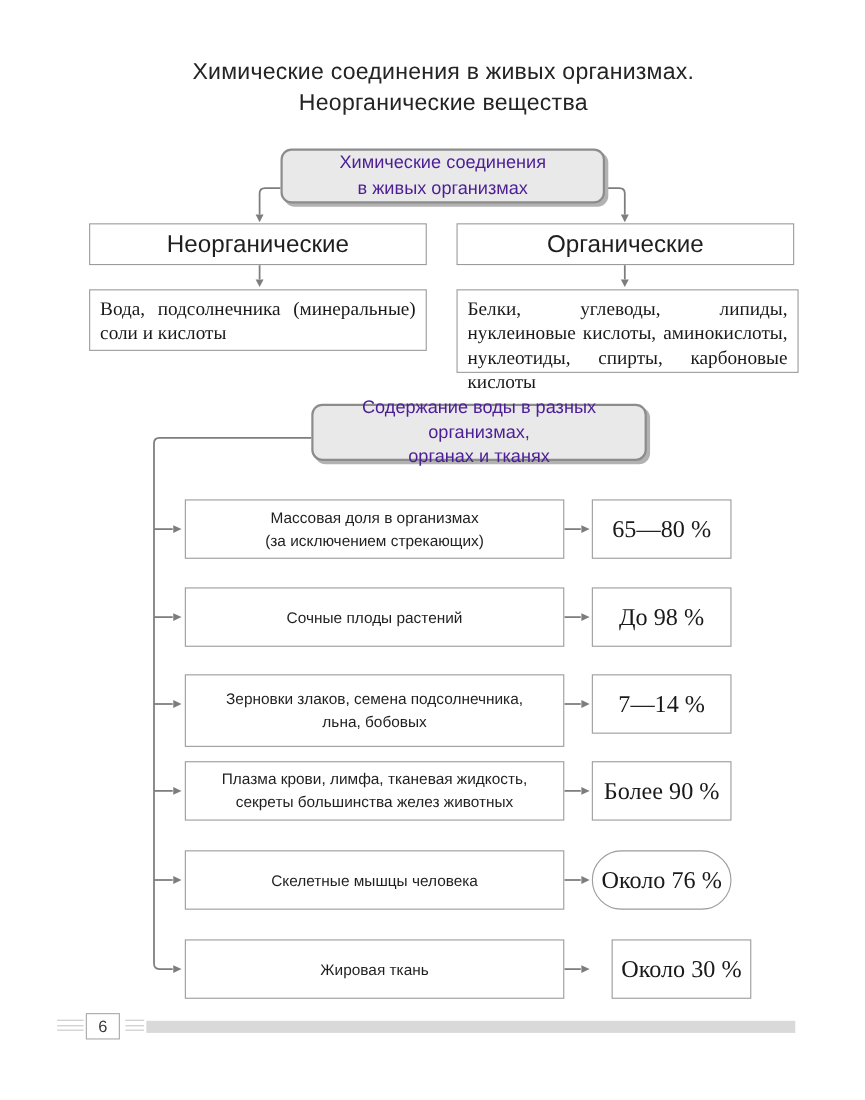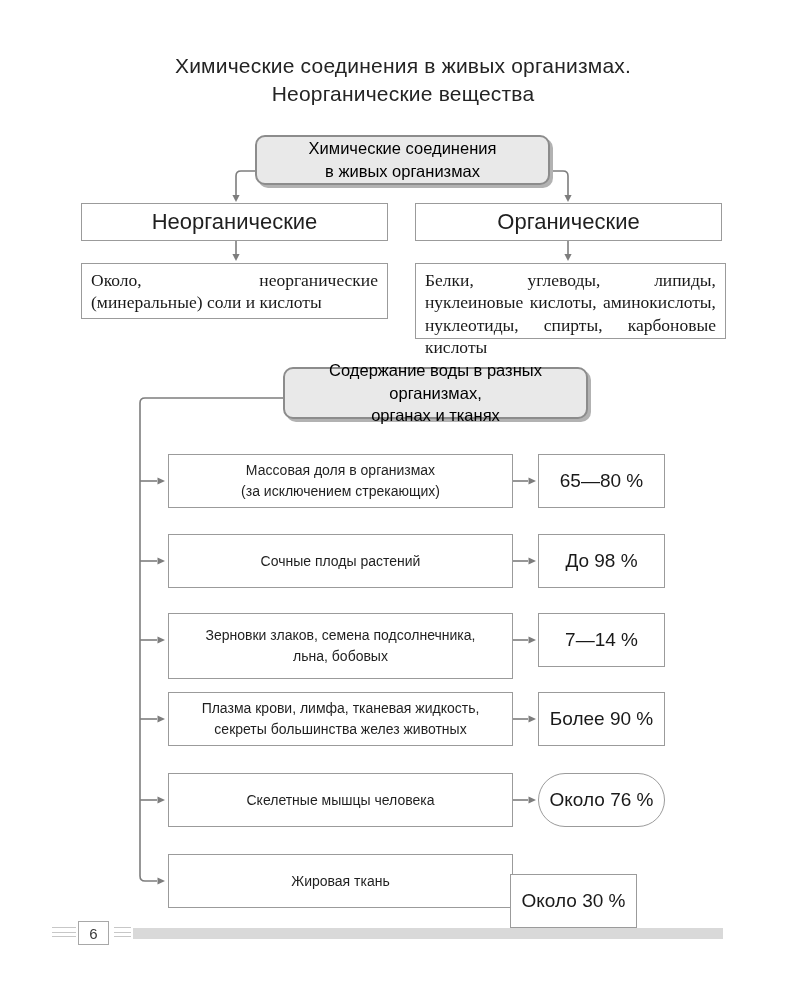--- a/index.html
+++ b/index.html
@@ -25,21 +25,21 @@
 
   .roundbox {
     background: #e9e9e9;
     border: 2px solid #8c8c8c;
     border-radius: 10px;
     box-shadow: 3px 3px 0 #b2b2b2;
     display: flex; align-items: center; justify-content: center;
     text-align: center;
     font-size: 16.5px; line-height: 1.38;
     white-space: pre-line;
-    color: #000000;
+    color: #4c1d95;
   }
 
   .box {
     background: #ffffff;
     border: 1.5px solid #9b9b9b;
   }
   .catbox {
     display: flex; align-items: center; justify-content: center;
     font-size: 22px;
   }
@@ -51,22 +51,22 @@
     color: #191919;
   }
   .rowlabel {
     display: flex; align-items: center; justify-content: center;
     text-align: center;
     font-size: 14px; line-height: 1.5;
     white-space: pre-line;
   }
   .valuebox {
     display: flex; align-items: center; justify-content: center;
-    font-family: Liberation Sans, sans-serif;
-    font-size: 19px;
+    font-family: Liberation Serif, serif;
+    font-size: 22px;
     color: #191919;
   }
 
   svg.connectors { left:0; top:0; pointer-events:none; }
   svg.connectors path { stroke:#7d7d7d; stroke-width:1.6; fill:none; }
   svg.connectors polygon { fill:#7d7d7d; stroke:none; }
 
   .fline { position:absolute; border-top:1.8px solid #c7c7c7; height:0; }
   .pagenum-box {
     left:78px; top:921px; width:31px; height:24px;
@@ -127,21 +127,21 @@
       <polygon points="536,881 528.5,877.4 528.5,884.6"></polygon>
   </svg>
 
   <div>
     <div class="abs roundbox" style="left:255px; top:135px; width:295px; height:50px;">Химические соединения
 в живых организмах</div>
 
     <div class="abs box catbox" style="left:81px; top:203px; width:307px; height:38px;">Неорганические</div>
     <div class="abs box catbox" style="left:415px; top:203px; width:307px; height:38px;">Органические</div>
 
-    <div class="abs box contentbox" style="left:81px; top:263px; width:307px; height:56px;">Около, неорганические (минеральные) соли и кислоты</div>
+    <div class="abs box contentbox" style="left:81px; top:263px; width:307px; height:56px;">Вода, подсолнечника (минеральные) соли и кислоты</div>
     <div class="abs box contentbox" style="left:415px; top:263px; width:311px; height:76px;">Белки, углеводы, липиды, нуклеиновые кислоты, аминокислоты, нуклеотиды, спирты, карбоновые кислоты</div>
   </div>
 
   <div>
     <div class="abs roundbox" style="left:283px; top:367px; width:305px; height:52px;">Содержание воды в разных организмах,
 органах и тканях</div>
 
     <div class="abs box rowlabel" style="left:168px; top:454px; width:345px; height:54px;">Массовая доля в организмах
 (за исключением стрекающих)</div>
     <div class="abs box valuebox" style="left:538px; top:454px; width:127px; height:54px;">65—80 %</div>
@@ -154,21 +154,21 @@
     <div class="abs box valuebox" style="left:538px; top:613px; width:127px; height:54px;">7—14 %</div>
 
     <div class="abs box rowlabel" style="left:168px; top:692px; width:345px; height:54px;">Плазма крови, лимфа, тканевая жидкость,
 секреты большинства желез животных</div>
     <div class="abs box valuebox" style="left:538px; top:692px; width:127px; height:54px;">Более 90 %</div>
 
     <div class="abs box rowlabel" style="left:168px; top:773px; width:345px; height:54px;">Скелетные мышцы человека</div>
     <div class="abs box valuebox" style="left:538px; top:773px; width:127px; height:54px;border-radius:27px;">Около 76 %</div>
 
     <div class="abs box rowlabel" style="left:168px; top:854px; width:345px; height:54px;text-align:right;">Жировая ткань</div>
-    <div class="abs box valuebox" style="left:510px; top:854px; width:127px; height:54px;margin-top:20px;">Около 30 %</div>
+    <div class="abs box valuebox" style="left:556px; top:854px; width:127px; height:54px;">Около 30 %</div>
   </div>
 
   <div>
     <div class="fline" style="left:52px; top:927px; width:24px;"></div>
     <div class="fline" style="left:52px; top:931.5px; width:24px;"></div>
     <div class="fline" style="left:52px; top:936px; width:24px;"></div>
 
     <div class="abs pagenum-box">
       <span>6</span>
     </div>

